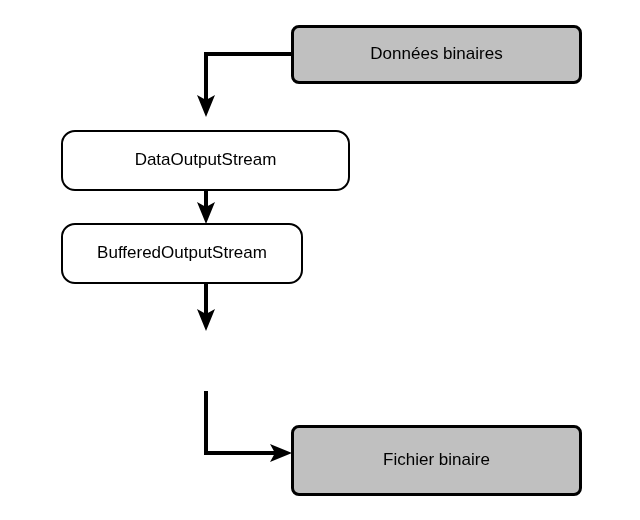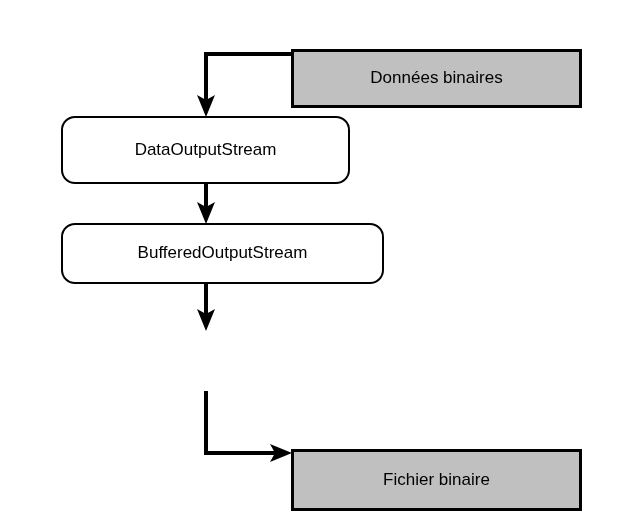--- a/index.html
+++ b/index.html
@@ -32,22 +32,21 @@
     line-height: 1.1;
   }
   .node.stream {
     background: #ffffff;
     border: 2px solid #000000;
     border-radius: 14px;
   }
   .node.datastore {
     background: #c0c0c0;
     border: 3px solid #000000;
-    border-radius: 0;
-    margin-top: 24px;
+    border-radius: 8px;
   }
   .edge-svg {
     position: absolute;
     left: 0;
     top: 0;
     width: 640px;
     height: 520px;
     overflow: visible;
     pointer-events: none;
   }
@@ -89,26 +88,26 @@
       <path class="edge-path" d="M 206 391 L 206 453 L 276 453"></path>
       <polygon class="arrow-head" points="292,453 270,444 275,453 270,462"></polygon>
     </g>
 
   </svg>
 
   <div class="node datastore" style="left:291px; top:25px; width:291px; height:59px;">
     <span>Données binaires</span>
   </div>
 
-  <div class="node stream" style="left:61px; top:116px; width:289px; height:68px;">
+  <div class="node stream" style="left:61px; top:130px; width:289px; height:61px;">
     <span>DataOutputStream</span>
   </div>
 
-  <div class="node stream" style="left:61px; top:223px; width:323px; height:61px;">
+  <div class="node stream" style="left:61px; top:223px; width:242px; height:61px;">
     <span>BufferedOutputStream</span>
   </div>
 
 
-  <div class="node datastore" style="left:291px; top:425px; width:291px; height:62px;">
+  <div class="node datastore" style="left:291px; top:425px; width:291px; height:71px;">
     <span>Fichier binaire</span>
   </div>
 
 </div>
 
 </body></html>

